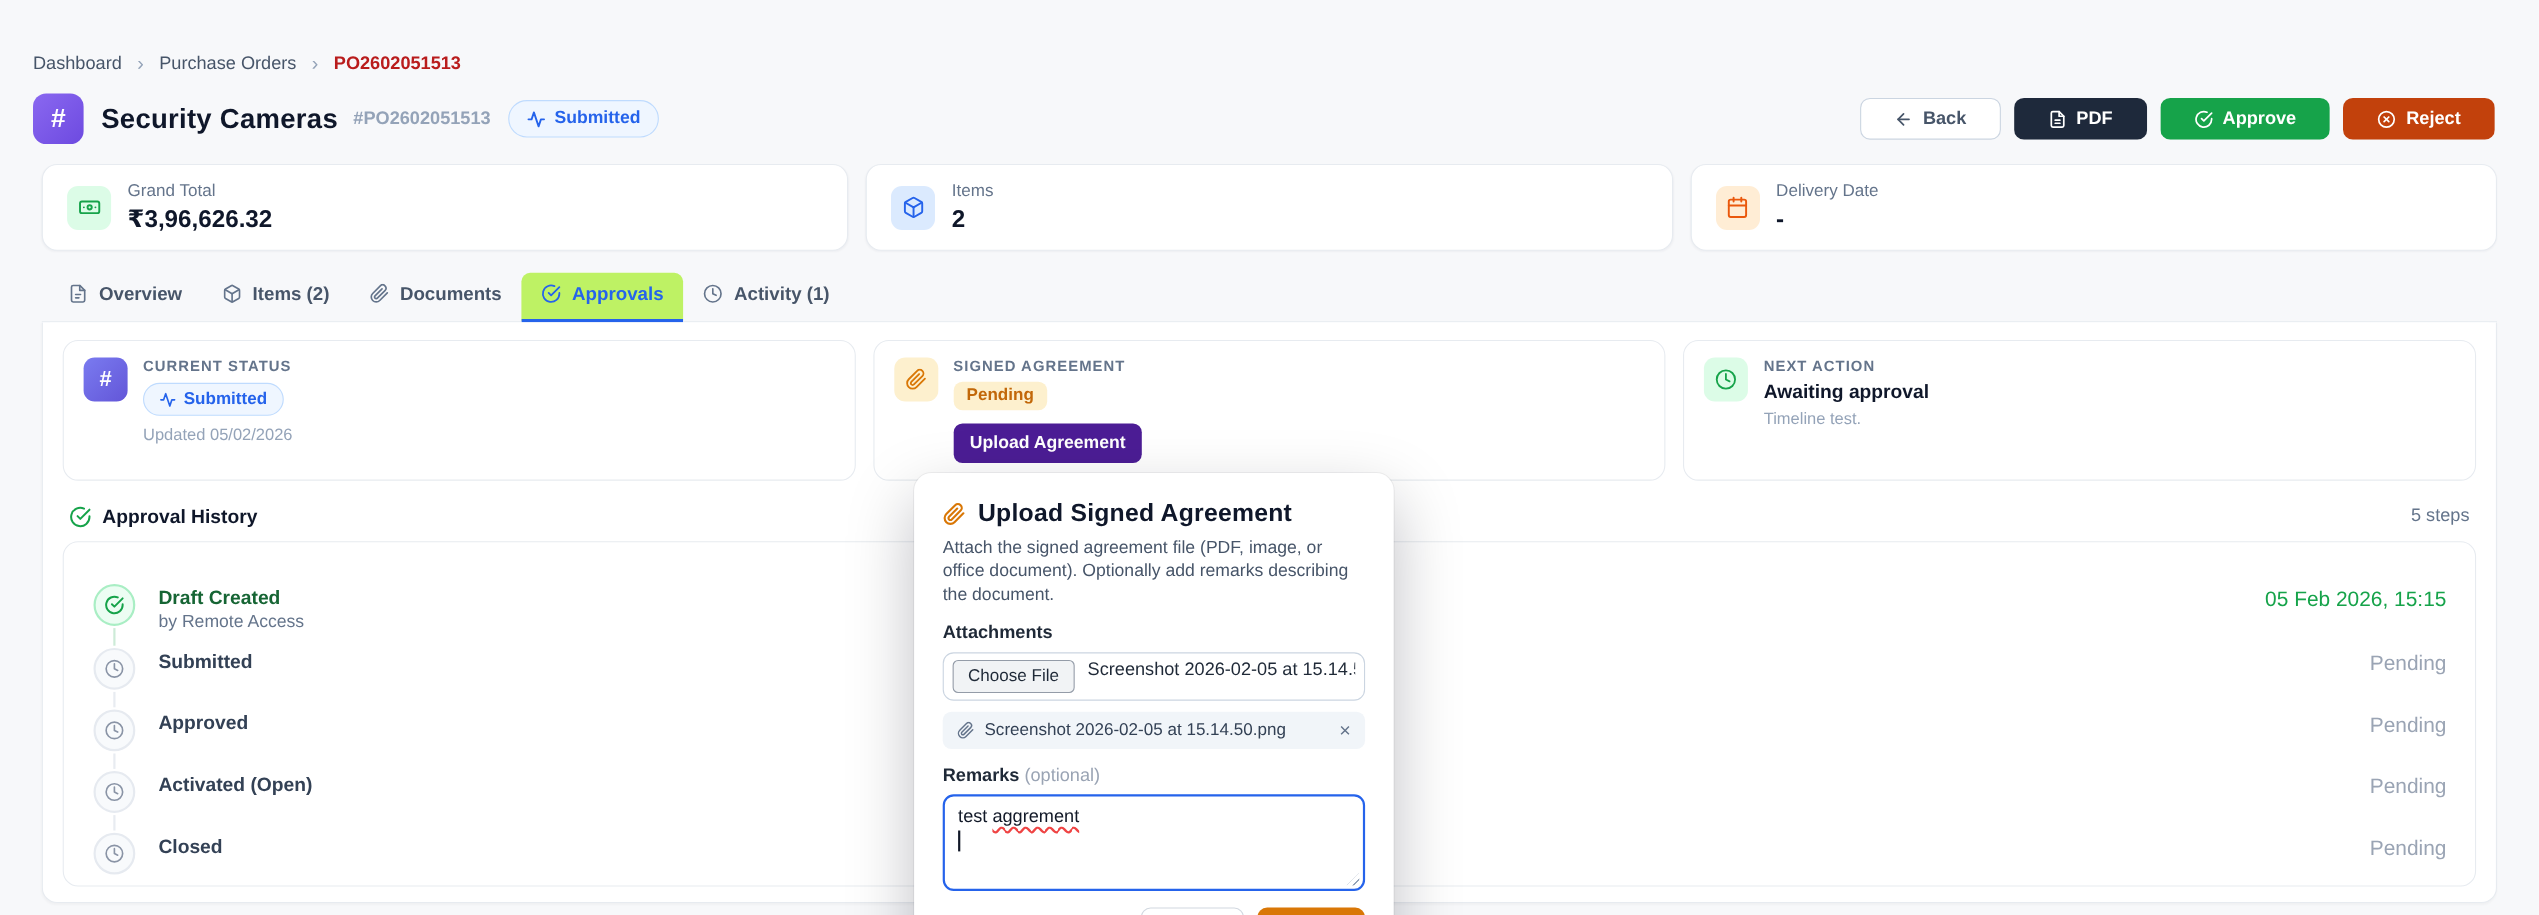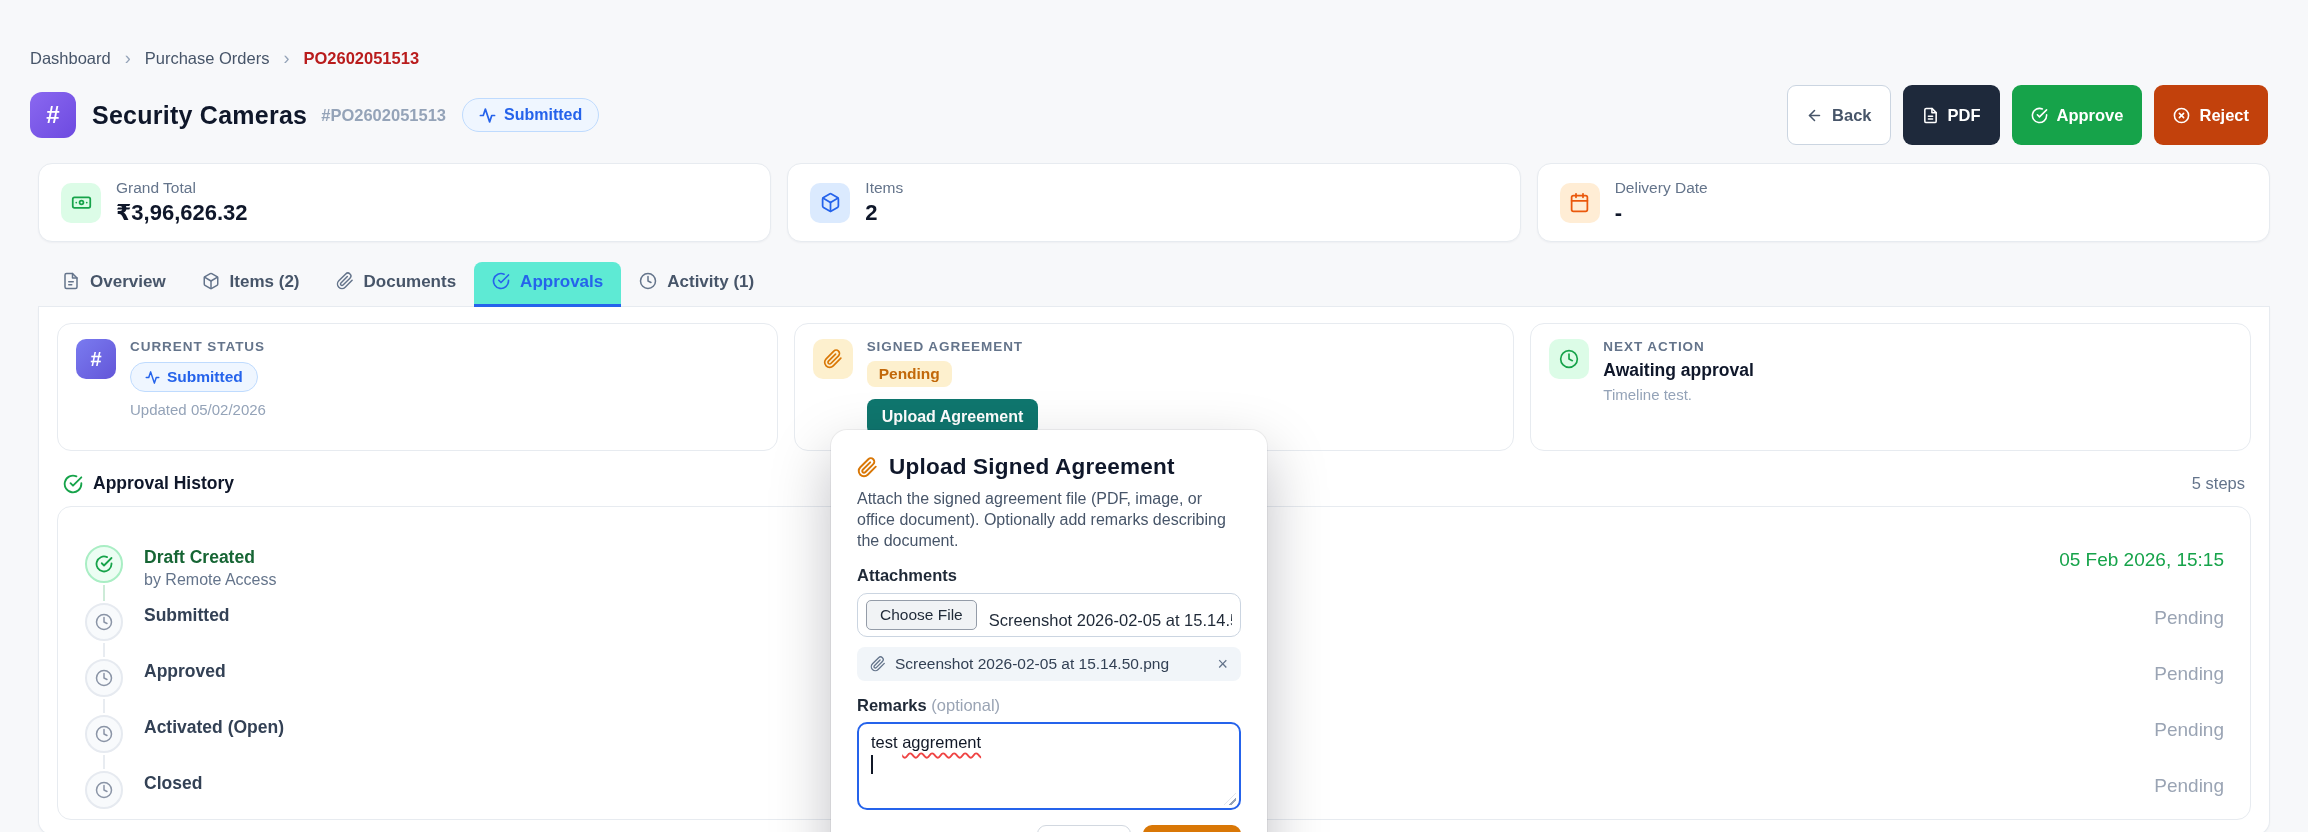--- a/index.html
+++ b/index.html
@@ -27,22 +27,22 @@
   .page-title { font-size:25px; font-weight:800; margin-left:16px; letter-spacing:.01em; }
   .po-number { font-size:16.5px; font-weight:600; color:#94a3b8; margin-left:14px; }
   .badge-blue {
     display:inline-flex; align-items:center; gap:8px;
     margin-left:16px; padding:7px 16px; border-radius:999px;
     background:#eff6ff; border:1.5px solid #bfdbfe; color:#2563eb;
     font-size:16px; font-weight:700;
   }
   .header-actions { margin-left:auto; display:flex; gap:12px; }
   .btn {
-    display:inline-flex; align-items:center; gap:9px; height:60px;
-    padding:0 18px; border-radius:9px; font-size:16.5px; font-weight:600;
+    display:inline-flex; align-items:center; gap:9px; height:38px;
+    padding:0 30px; border-radius:9px; font-size:16.5px; font-weight:600;
     border:1px solid transparent; cursor:pointer; white-space:nowrap;
   }
   .btn-outline { background:#fff; border-color:#cbd5e1; color:#475569; }
   .btn-dark    { background:#1e293b; color:#fff; }
   .btn-green   { background:#16a34a; color:#fff; }
   .btn-red     { background:#c2410c; color:#fff; }
 
   
   .stats-row { display:flex; gap:16px; margin:18px 38px 0; }
   .stat-card {
@@ -60,21 +60,21 @@
   .stat-value { font-size:22px; font-weight:800; margin-top:3px; }
 
   
   .tabs { display:flex; margin:20px 38px 0; border-bottom:1px solid #e7ebf0; padding-left:6px; }
   .tab {
     display:flex; align-items:flex-start; gap:10px; padding:10px 18px 12px;
     font-size:17px; font-weight:600; color:#475569; cursor:pointer;
     border-bottom:3px solid transparent; margin-bottom:-1px;
   }
   .tab .t-ico { color:#64748b; }
-  .tab.active { color:#2563eb; background:#5eead4; border-bottom-color:#2563eb; border-radius:8px 8px 0 0; }
+  .tab.active { color:#2563eb; background:#bef264; border-bottom-color:#2563eb; border-radius:8px 8px 0 0; }
   .tab.active .t-ico { color:#2563eb; }
 
   
   .panel {
     margin:0 38px; background:#fff; border:1px solid #e7ebf0;
     border-radius:0 0 14px 14px; border-top:none; padding:16px 18px 14px;
     box-shadow:0 1px 2px rgba(15,23,42,.03);
   }
   .cards-row { display:flex; gap:16px; }
   .info-card {
@@ -87,21 +87,21 @@
     padding:5px 14px; border-radius:999px; background:#eff6ff;
     border:1.5px solid #bfdbfe; color:#2563eb; font-size:15.5px; font-weight:700;
   }
   .info-sub { font-size:15px; color:#94a3b8; margin-top:9px; }
   .pill-amber {
     display:inline-block; margin-top:7px; padding:4px 12px; border-radius:8px;
     background:#fdf0ce; color:#c2680a; font-size:15.5px; font-weight:600;
   }
   .upload-agreement-btn {
     display:inline-block; margin-top:12px; padding:9px 15px; border-radius:8px;
-    background:#0f766e; color:#fff; font-size:16px; font-weight:600; border:none; cursor:pointer;
+    background:#4c1d95; color:#fff; font-size:16px; font-weight:600; border:none; cursor:pointer;
   }
   .next-value { font-size:17.5px; font-weight:700; margin-top:6px; }
 
   
   .history-head { display:flex; align-items:center; gap:10px; margin:22px 6px 0; }
   .history-title { font-size:17.5px; font-weight:700; }
   .steps-count { margin-left:auto; font-size:16.5px; color:#64748b; }
   .timeline-card { margin-top:12px; border:1px solid #e7ebf0; border-radius:14px; padding:20px 26px 10px; }
   .timeline-title { font-size:19px; font-weight:700; }
   .timeline-list { margin-top:18px; }
@@ -127,21 +127,21 @@
     position:absolute; left:831px; top:430px; width:436px; z-index:50;
     background:#fff; border-radius:16px; padding:24px 26px 22px;
     box-shadow:0 24px 60px rgba(2,6,23,.25), 0 0 0 1px rgba(2,6,23,.05);
   }
   .modal-title-row { display:flex; align-items:center; gap:11px; }
   .modal-title { font-size:22.5px; font-weight:700; letter-spacing:.01em; }
   .modal-desc { margin-top:8px; font-size:16px; line-height:1.32; color:#475569; }
   .field-label { margin-top:15px; font-size:16.5px; font-weight:600; color:#1f2937; }
   .field-label .optional { color:#9aa4b4; font-weight:400; }
   .file-input {
-    margin-top:8px; display:flex; align-items:flex-end; gap:12px;
+    margin-top:8px; display:flex; align-items:flex-start; gap:12px;
     border:1px solid #cbd5e1; border-radius:10px; padding:6px 8px; cursor:pointer;
   }
   .choose-file-btn {
     background:#f1f3f5; border:1px solid #949ca8; border-radius:5px;
     padding:5px 13px; font-size:15.5px; color:#1f2937; cursor:pointer; white-space:nowrap;
     font-family:inherit;
   }
   .file-input-value { font-size:16.5px; color:#1f2937; white-space:nowrap; overflow:hidden; }
   .file-chip {
     margin-top:10px; display:flex; align-items:center; gap:9px;

